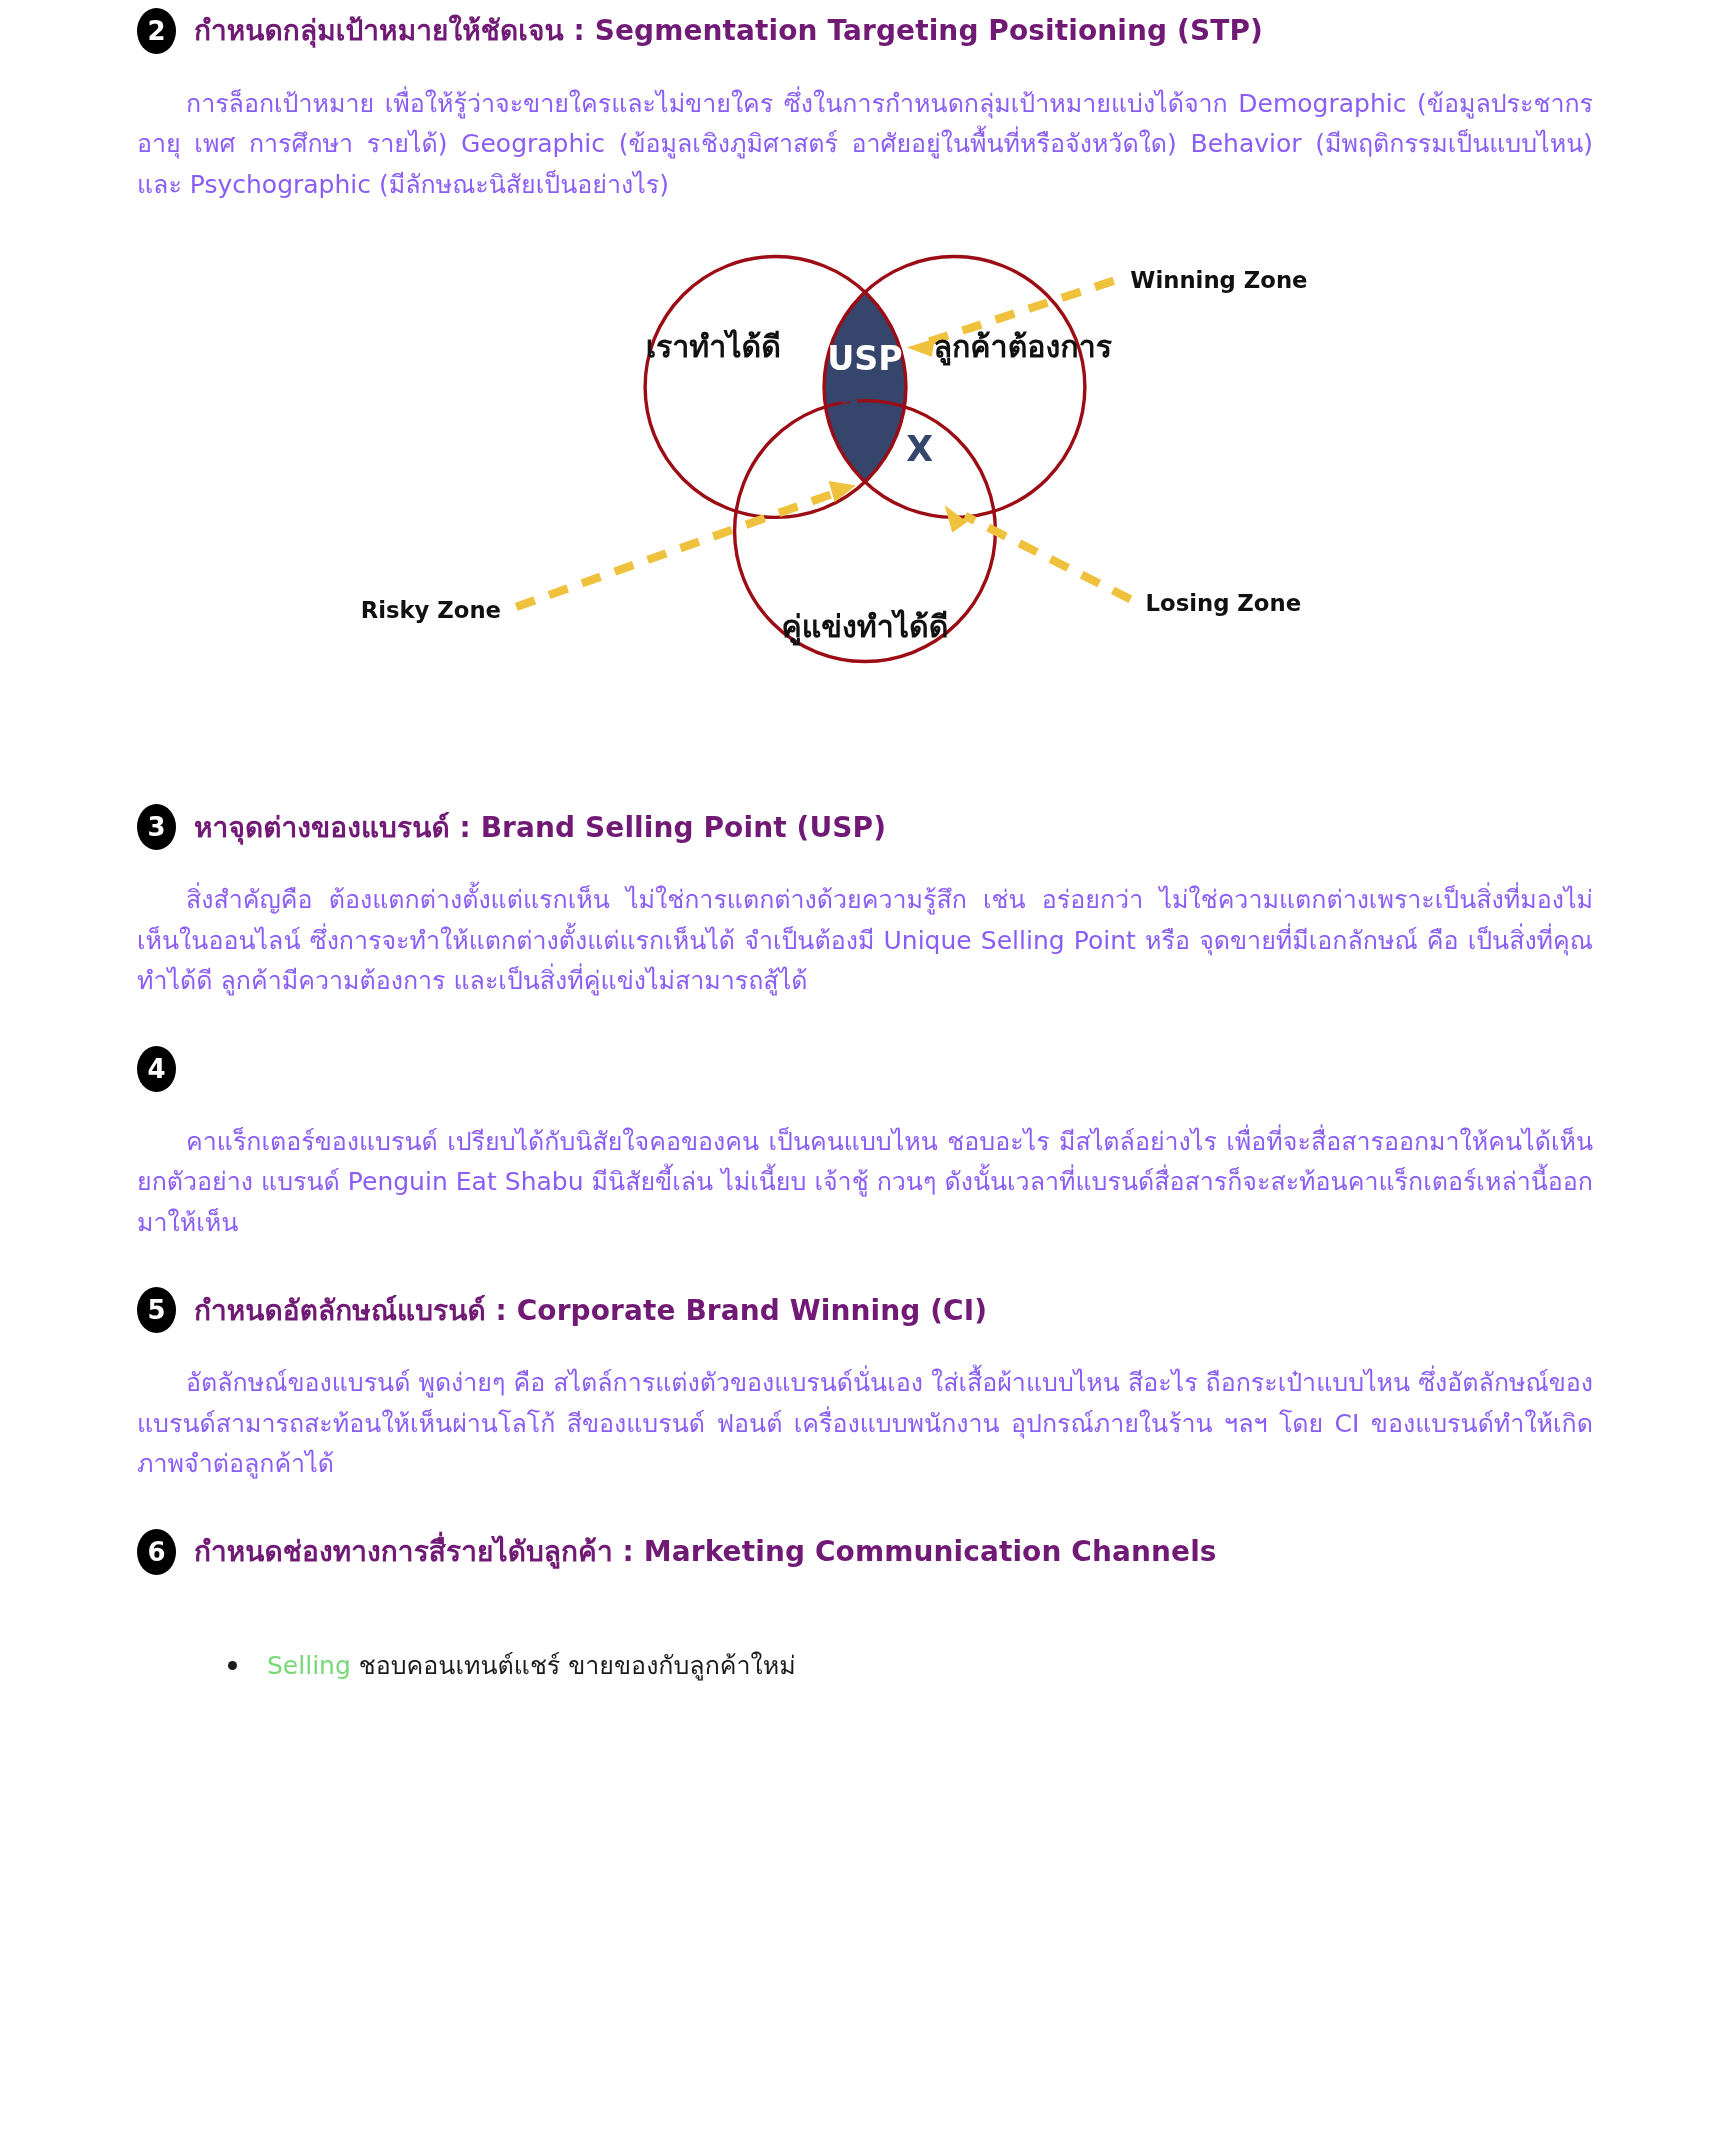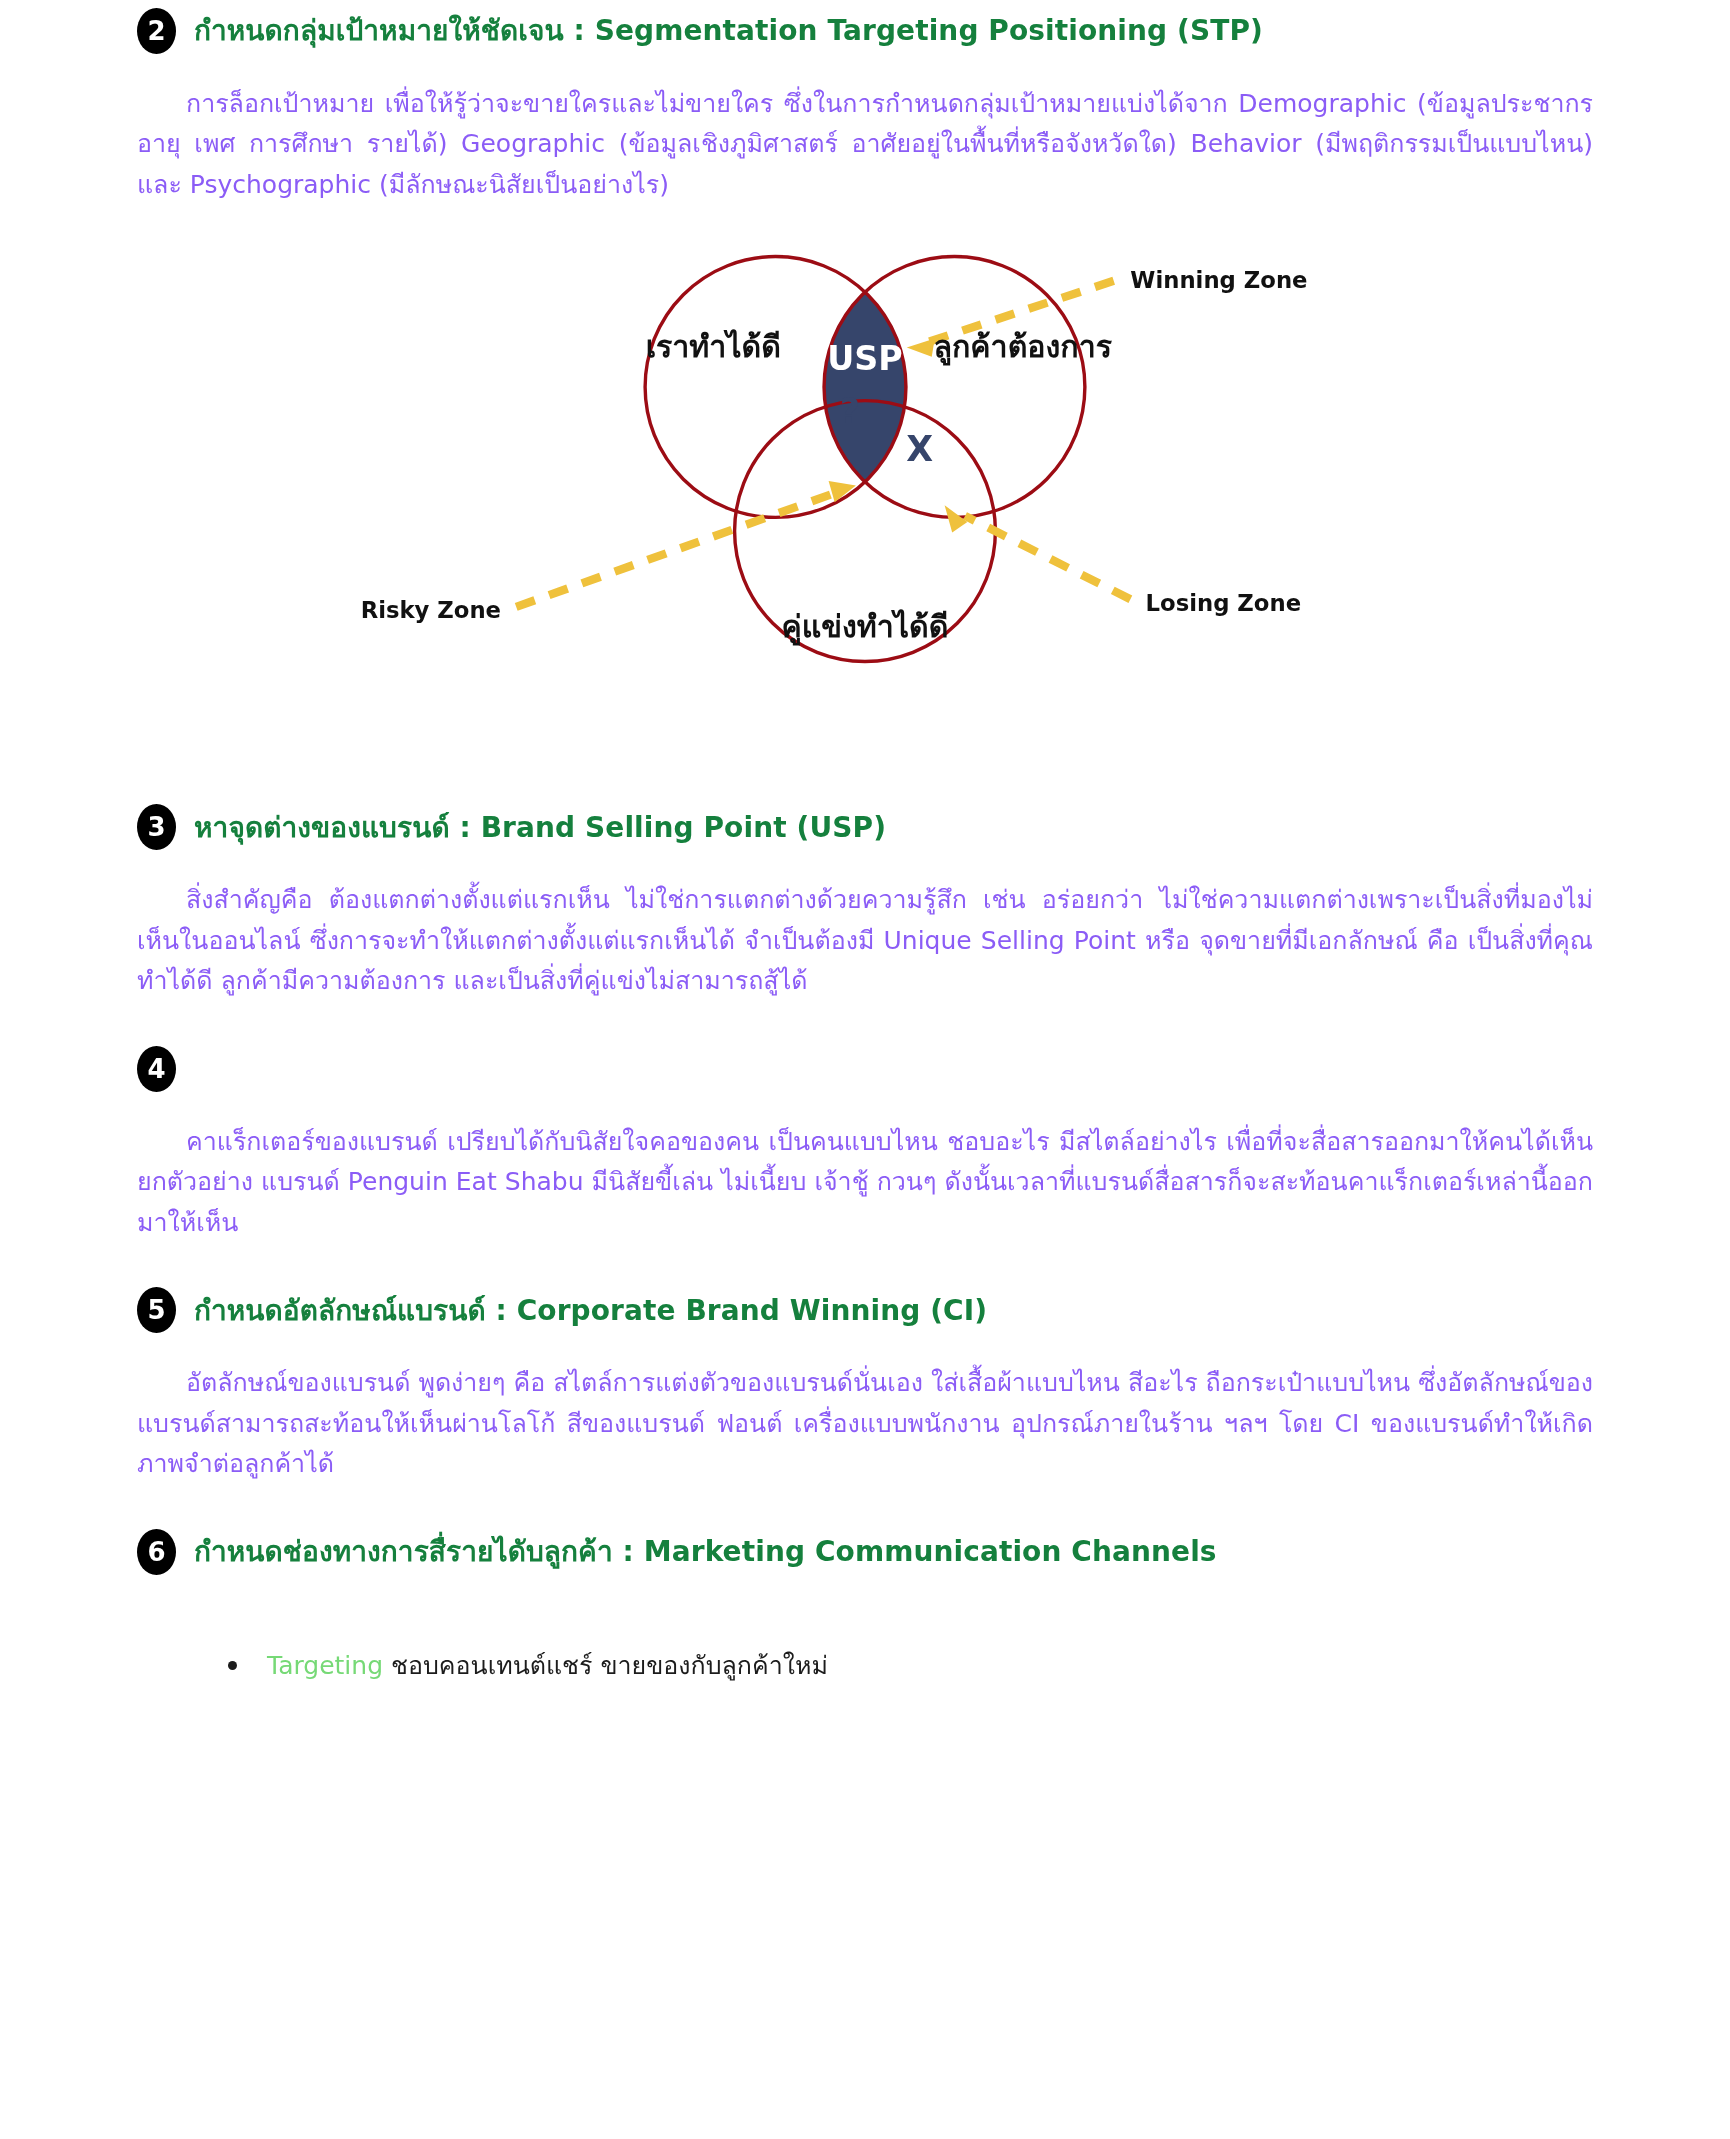--- a/index.html
+++ b/index.html
@@ -40,21 +40,21 @@
     color: #ffffff;
     font-size: 26px;
     font-weight: bold;
     display: flex;
     align-items: center;
     justify-content: center;
     line-height: 1;
     font-family: "DejaVu Sans", "Liberation Sans", sans-serif;
   }
   .head-text {
-    color: #15803d;
+    color: #701a75;
     font-size: 28px;
     font-weight: bold;
     letter-spacing: 0.1px;
     line-height: 1.25;
     white-space: nowrap;
   }
 
   
   .para {
     font-size: 25px;
@@ -187,18 +187,18 @@
   <div class="section-head">
     <div class="num-badge">6</div>
     <div class="head-text">กำหนดช่องทางการสื่รายไดับลูกค้า : Marketing Communication Channels</div>
   </div>
   <div class="sp-after-head"></div>
   <div style="height:41px"></div>
 
   <ul class="bullets">
     <li>
       <span class="dot"></span>
-      <span class="chan">Targeting</span><span> ชอบคอนเทนต์แชร์ ขายของกับลูกค้าใหม่</span>
+      <span class="chan">Selling</span><span> ชอบคอนเทนต์แชร์ ขายของกับลูกค้าใหม่</span>
     </li>
   </ul>
 
 </div>
 
 
 </body></html>

